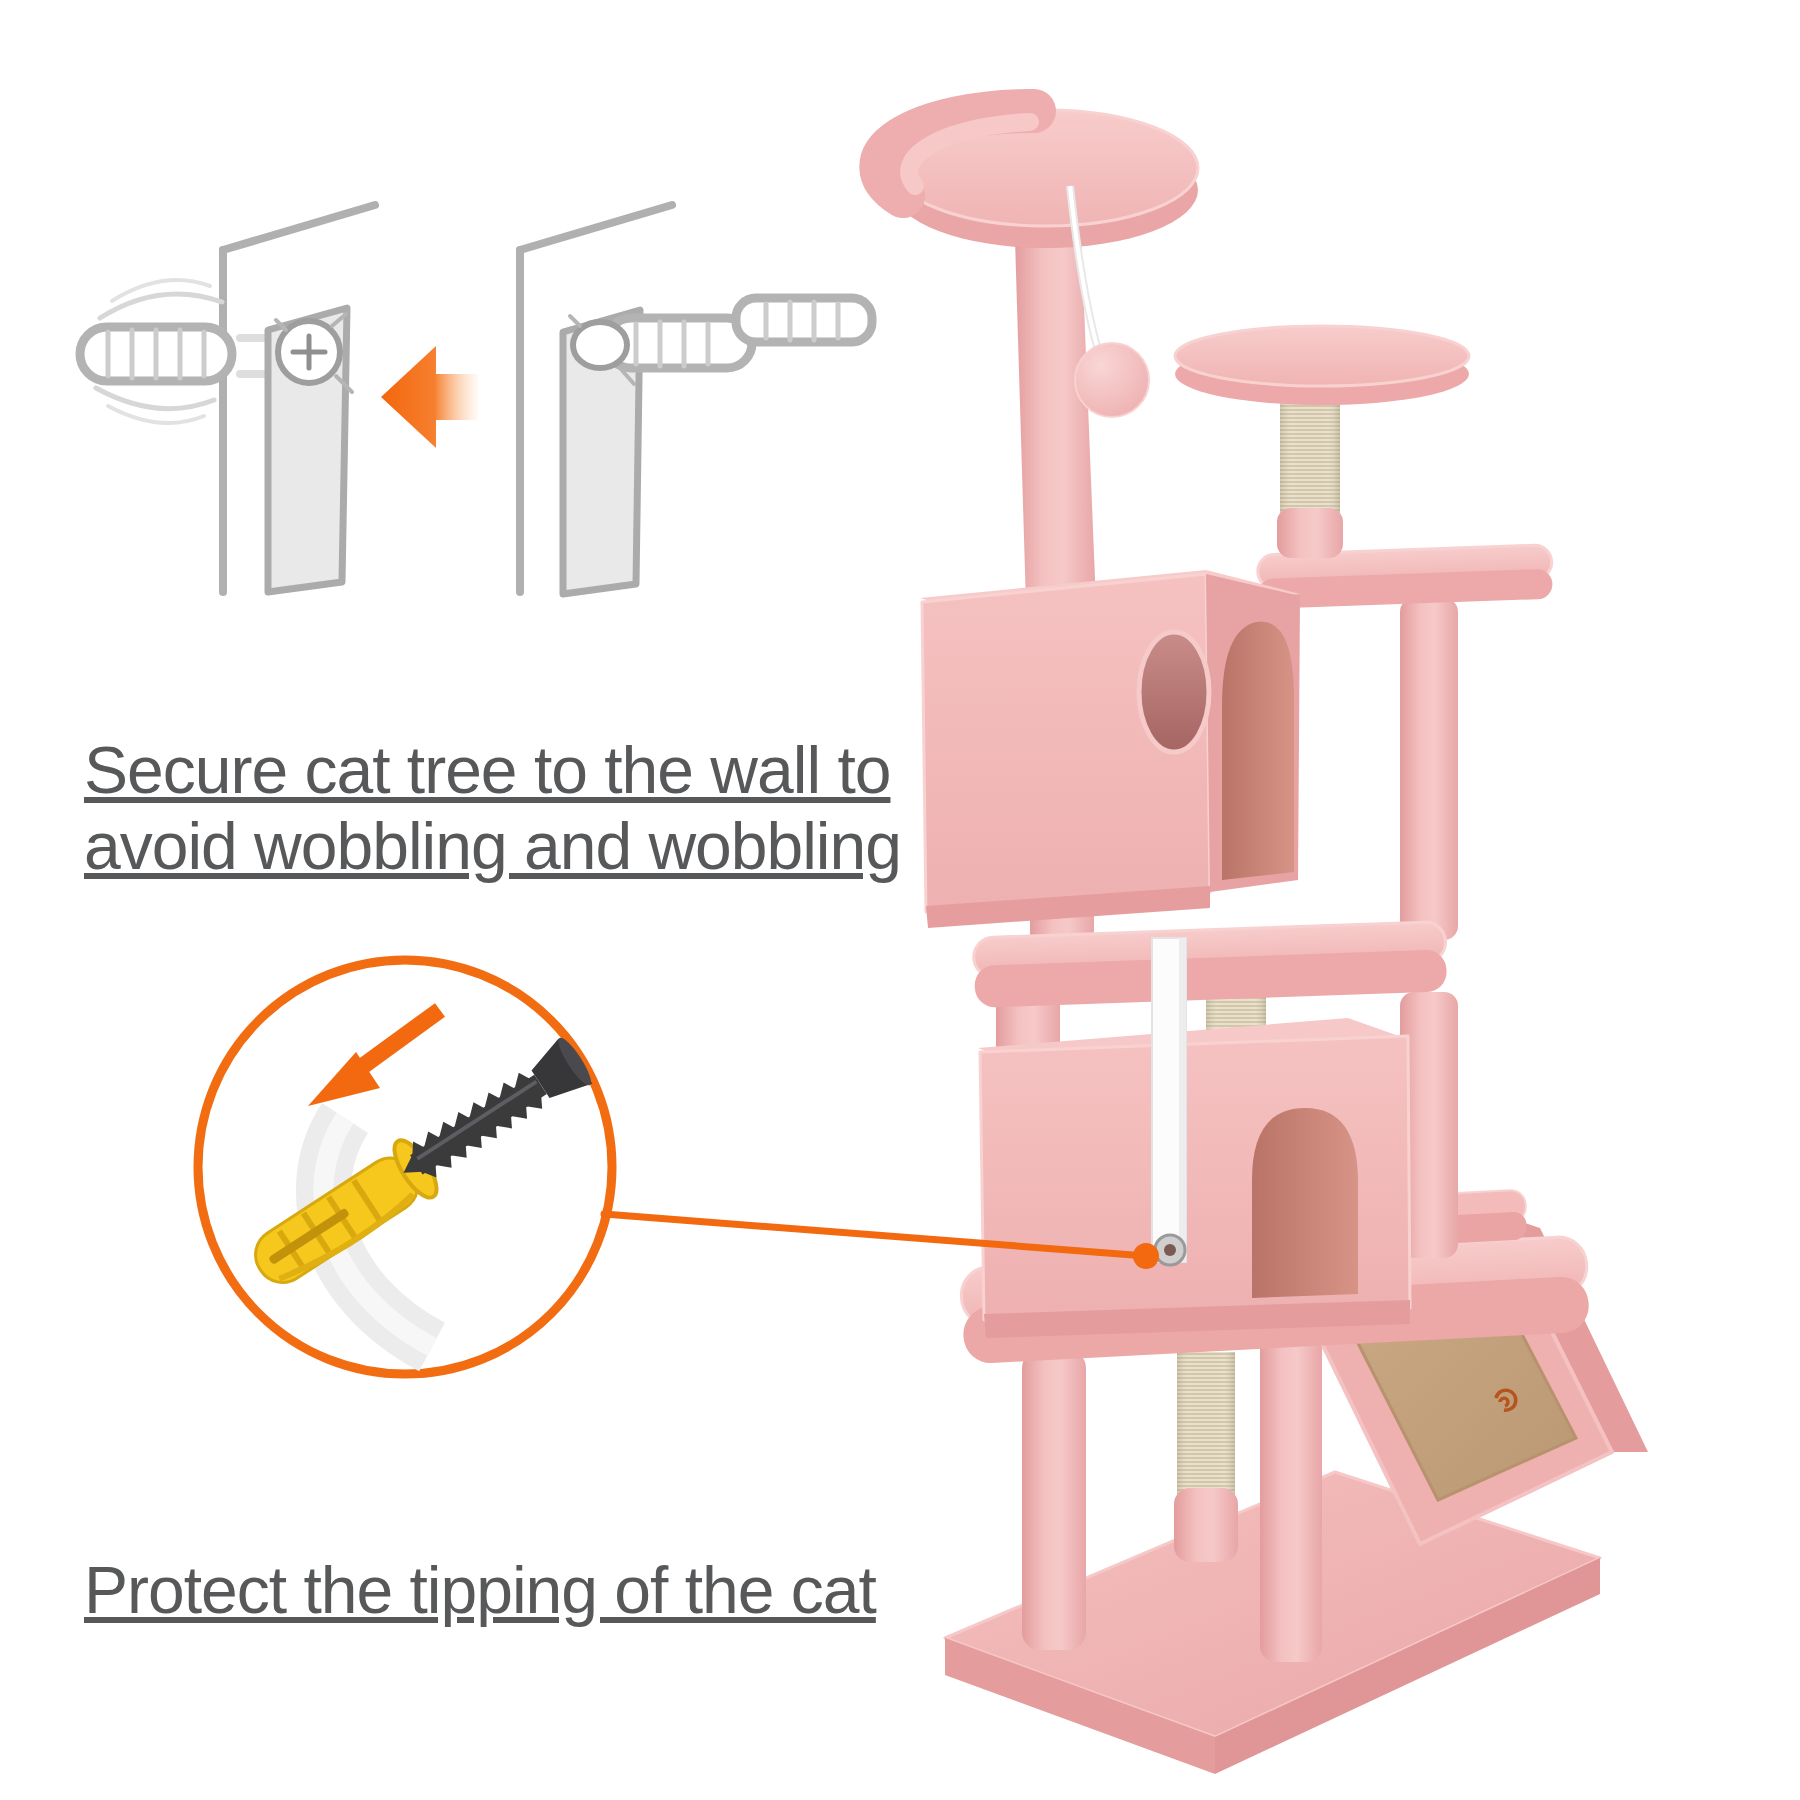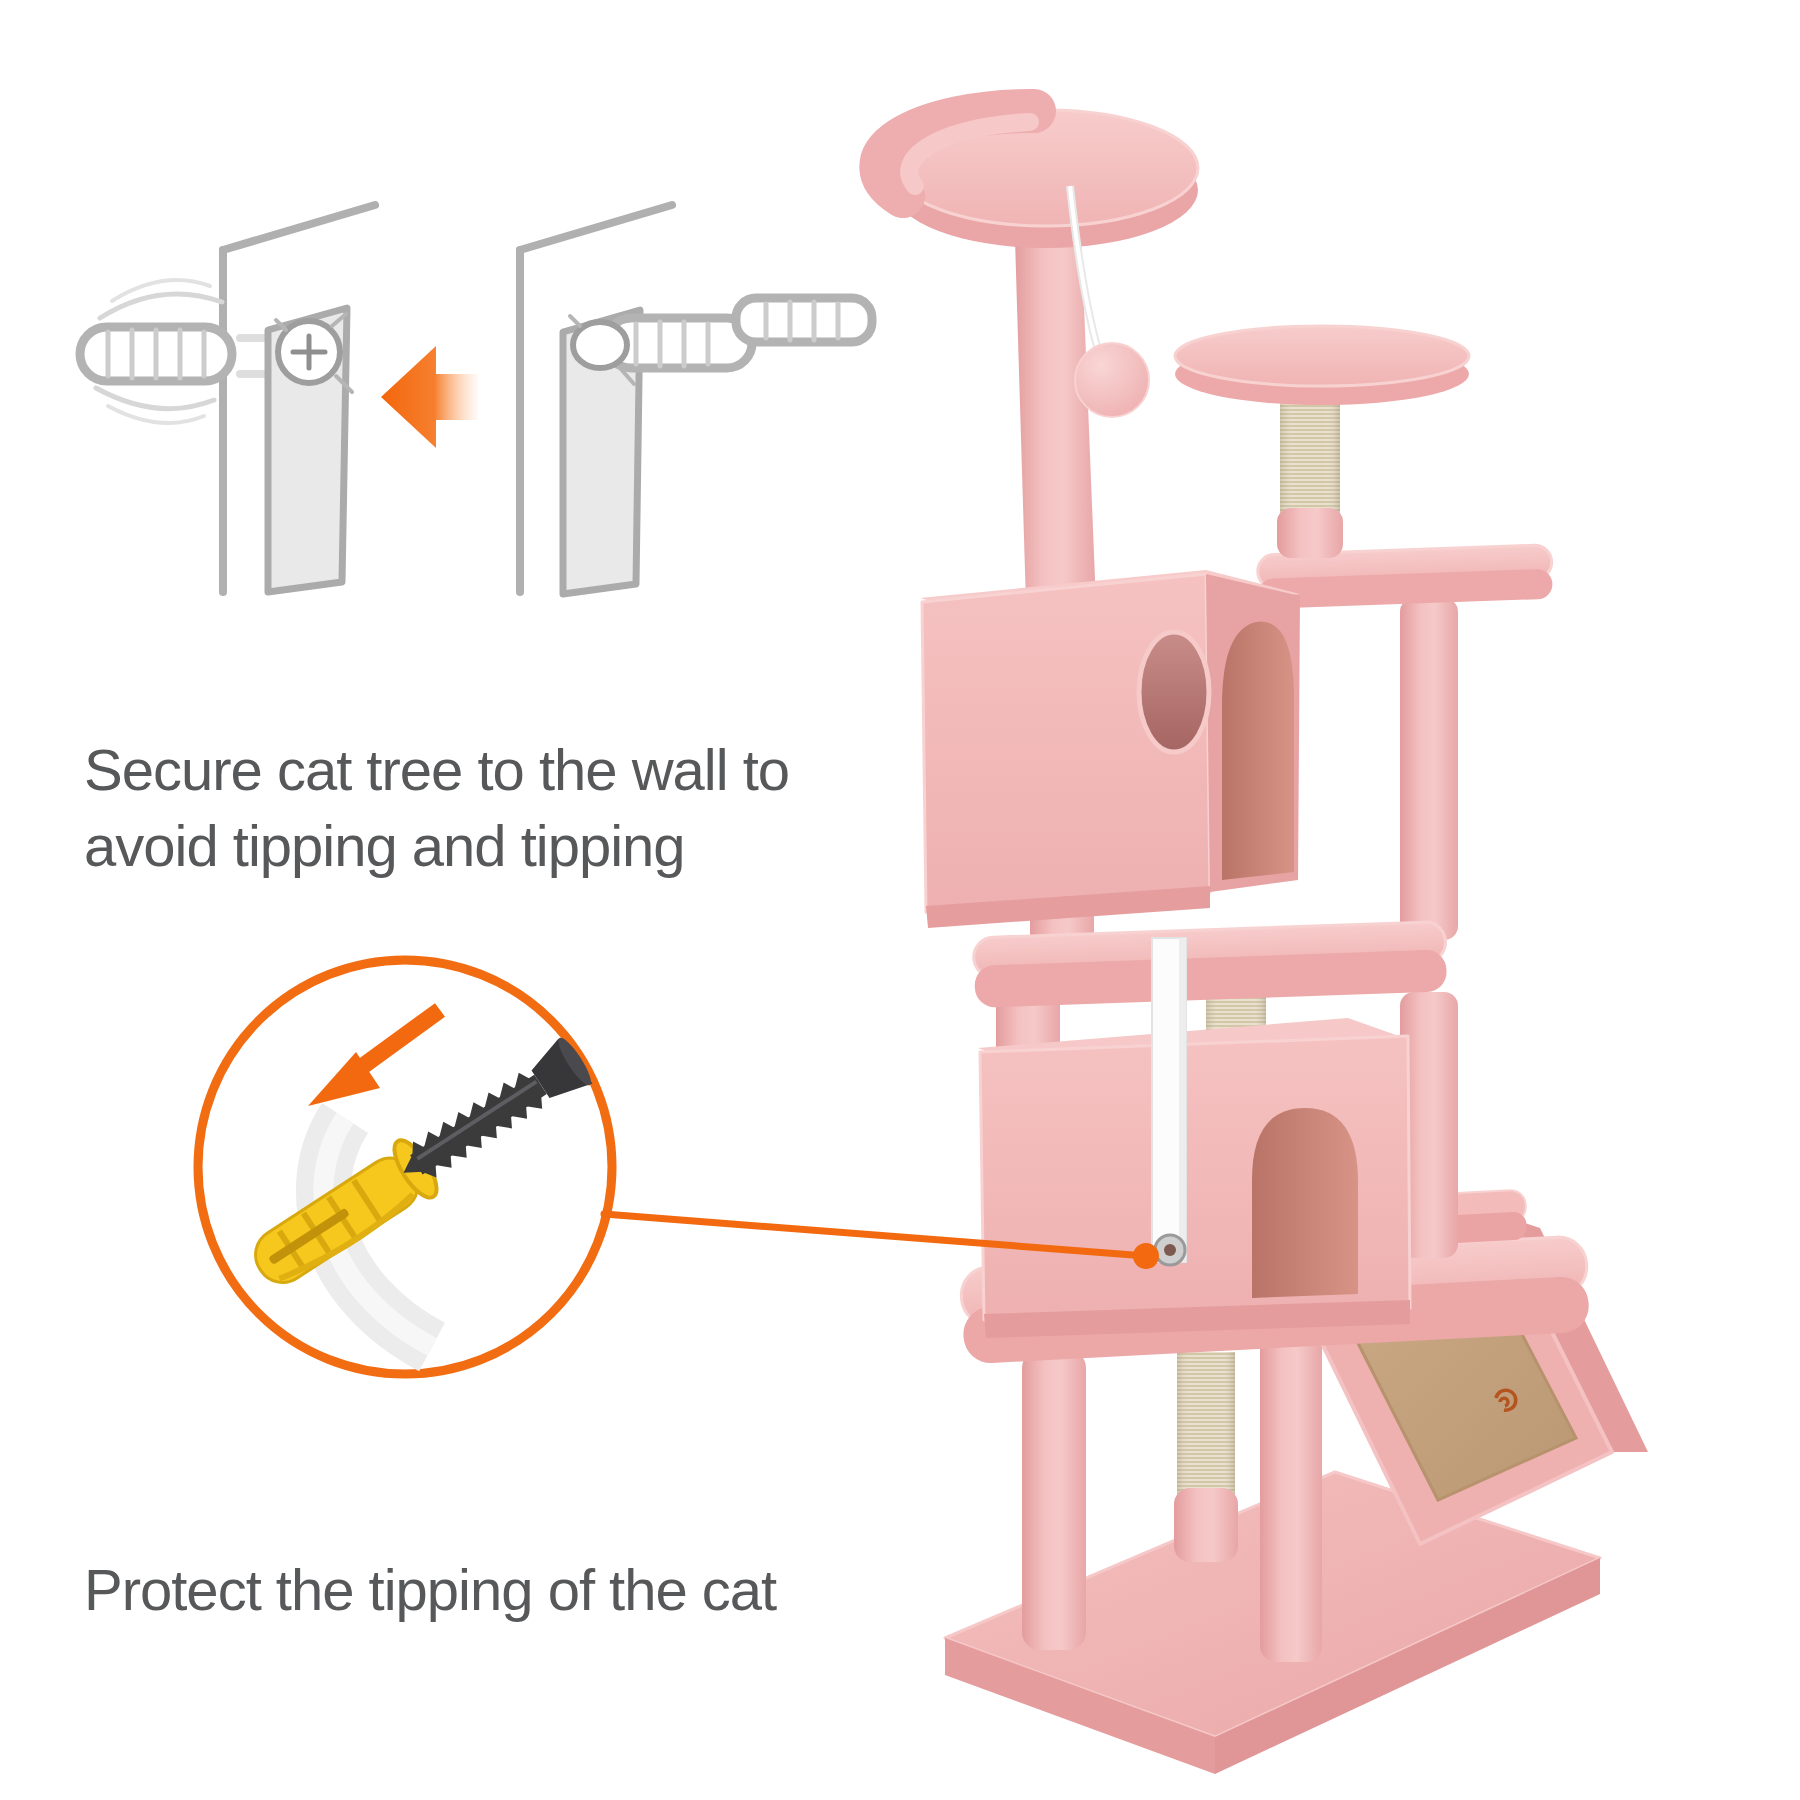--- a/index.html
+++ b/index.html
@@ -7,25 +7,26 @@
     position:relative;
     width:1800px;height:1800px;
     background:#ffffff;
     overflow:hidden;
     font-family:"Liberation Sans", sans-serif;
   }
   .scene{position:absolute;left:0;top:0;width:1800px;height:1800px;}
   .caption{
     position:absolute;
     color:#57585A;
-    font-size:58px;
+    font-size:66px;
     letter-spacing:-1px;
     line-height:76px;
     font-weight:400;
     white-space:nowrap;
+    text-decoration:underline;
   }
   .caption-secure{left:84px;top:732px;}
   .caption-protect{left:84px;top:1552px;}
 </style>
 </head>
 <body>
 
 <div class="canvas">
 
 <svg class="scene" viewBox="0 0 1800 1800">
@@ -254,20 +255,20 @@
   </g>
 
   <g>
     <path d="M604,1214 L1146,1256" stroke="#f2690f" stroke-width="7" fill="none" stroke-linecap="round"></path>
     <circle cx="1146" cy="1256" r="13" fill="#f2690f"></circle>
   </g>
 </svg>
 
 <div class="caption caption-secure">
   <div>Secure cat tree to the wall to</div>
-  <div>avoid tipping and tipping</div>
+  <div>avoid wobbling and wobbling</div>
 </div>
 
 <div class="caption caption-protect">
   <span>Protect the tipping of the cat</span>
 </div>
 
 </div>
 
 </body></html>

